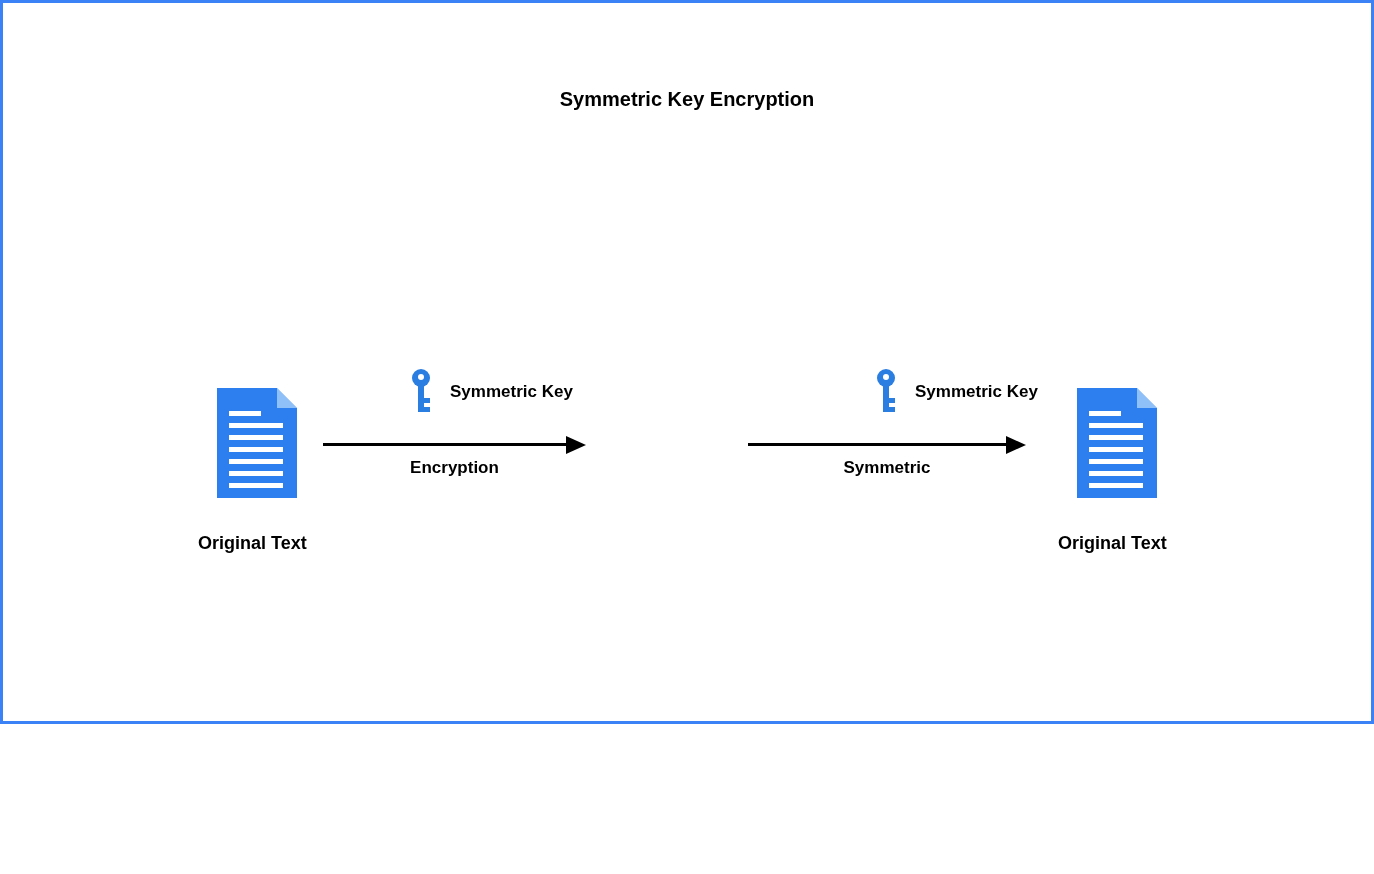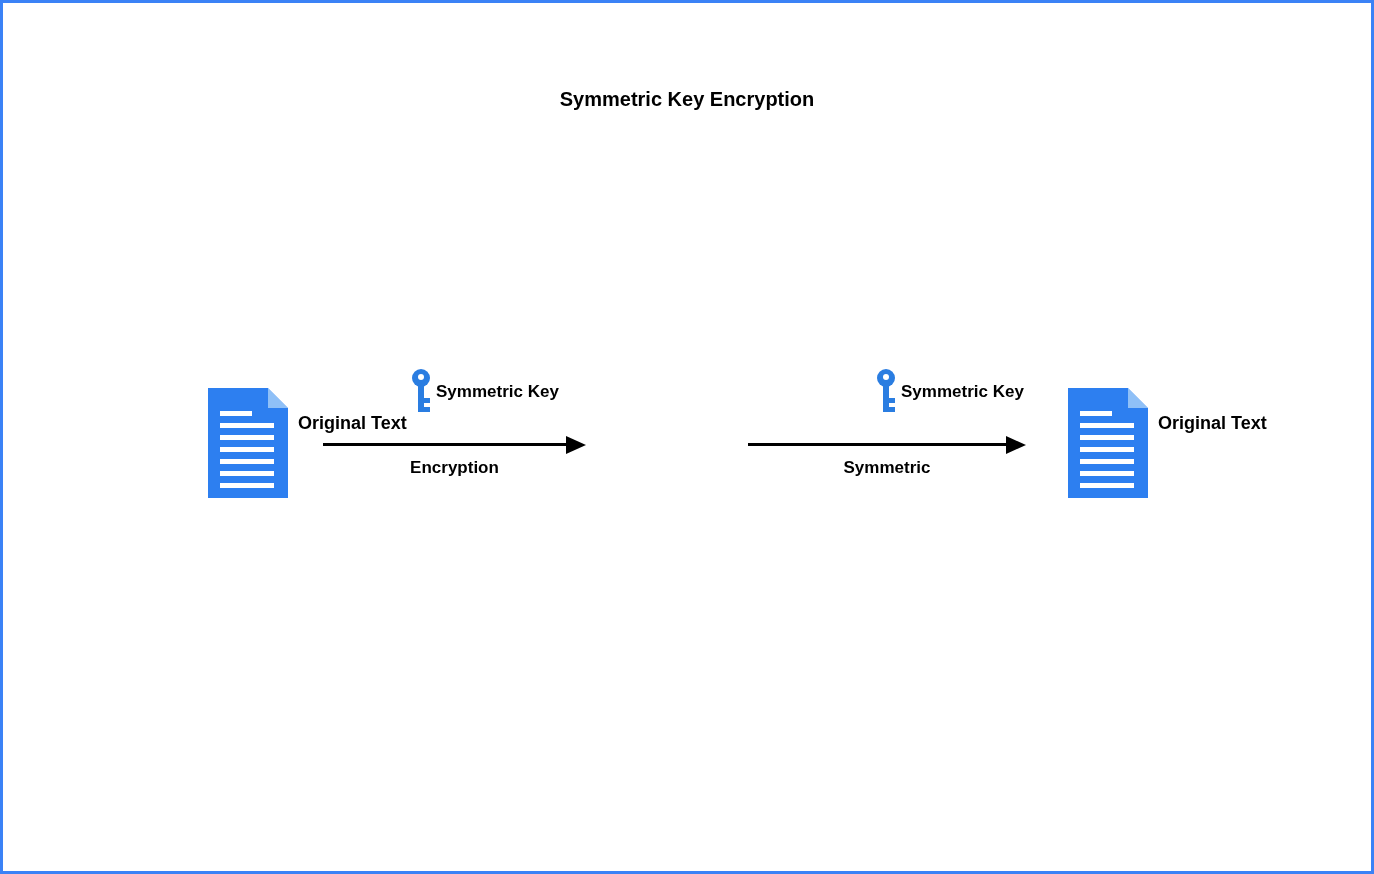--- a/index.html
+++ b/index.html
@@ -1,25 +1,25 @@
 <!DOCTYPE html>
 <html><head>
 <meta charset="utf-8">
 <style>
   html,body{margin:0;padding:0;width:1374px;height:874px;font-family:Arial,Helvetica,sans-serif;background:#fff;}
-  .frame{box-sizing:border-box;width:1374px;height:874px;border:3px solid #3b82f6;position:relative;}
+  .frame{box-sizing:border-box;width:1374px;height:724px;border:3px solid #3b82f6;position:relative;}
   .title{position:absolute;top:85px;left:0;width:100%;text-align:center;font-weight:bold;font-size:20px;color:#000;}
-  .node{position:absolute;display:flex;flex-direction:row;align-items:flex-start;}
+  .node{position:absolute;display:flex;flex-direction:column;align-items:flex-end;}
   .node svg{display:block;}
   .node-label{margin-top:30px;font-weight:bold;font-size:18px;color:#000;text-align:center;}
   .arrow-group{position:absolute;}
   .arrow-line{position:absolute;height:3px;background:#000;top:0;left:0;}
   .arrow-head{position:absolute;width:0;height:0;border-top:9px solid transparent;border-bottom:9px solid transparent;border-left:20px solid #000;top:-7.5px;}
   .arrow-label{position:absolute;font-weight:bold;font-size:17px;color:#000;top:15px;text-align:center;width:100%;}
-  .key-group{position:absolute;display:flex;align-items:center;}
+  .key-group{position:absolute;display:flex;align-items:center;gap:14px;}
   .key-label{font-weight:bold;font-size:17px;color:#000;margin-left:2px;}
   .logo{position:absolute;bottom:25px;right:30px;display:flex;align-items:center;}
   .logo-text{margin-left:10px;font-family:Arial,sans-serif;font-weight:bold;font-size:17px;line-height:1.05;letter-spacing:1px;}
   .logo-text .l1{color:#000;}
   .logo-text .l2{color:#2a7de1;}
   .logo-text .l3{color:#000;}
 </style>
 </head>
 <body>
 

